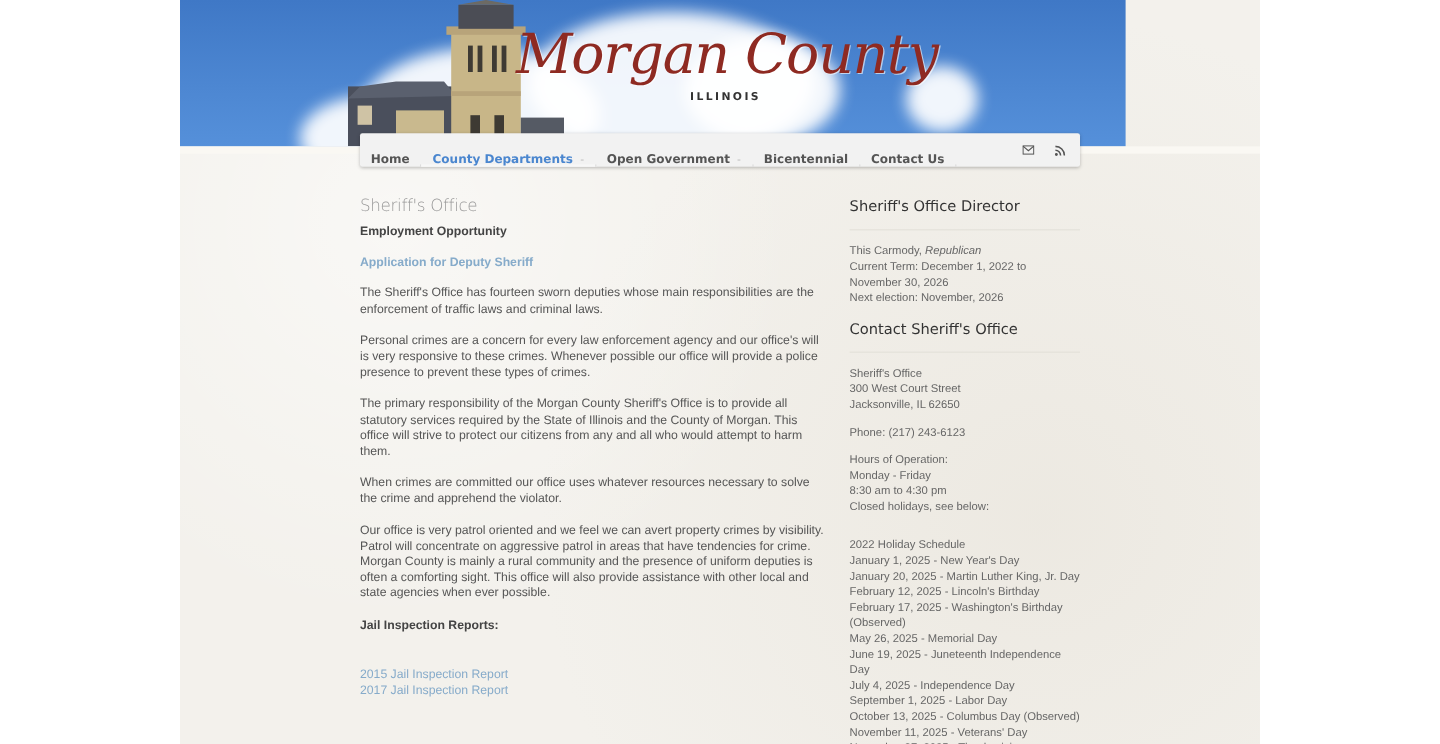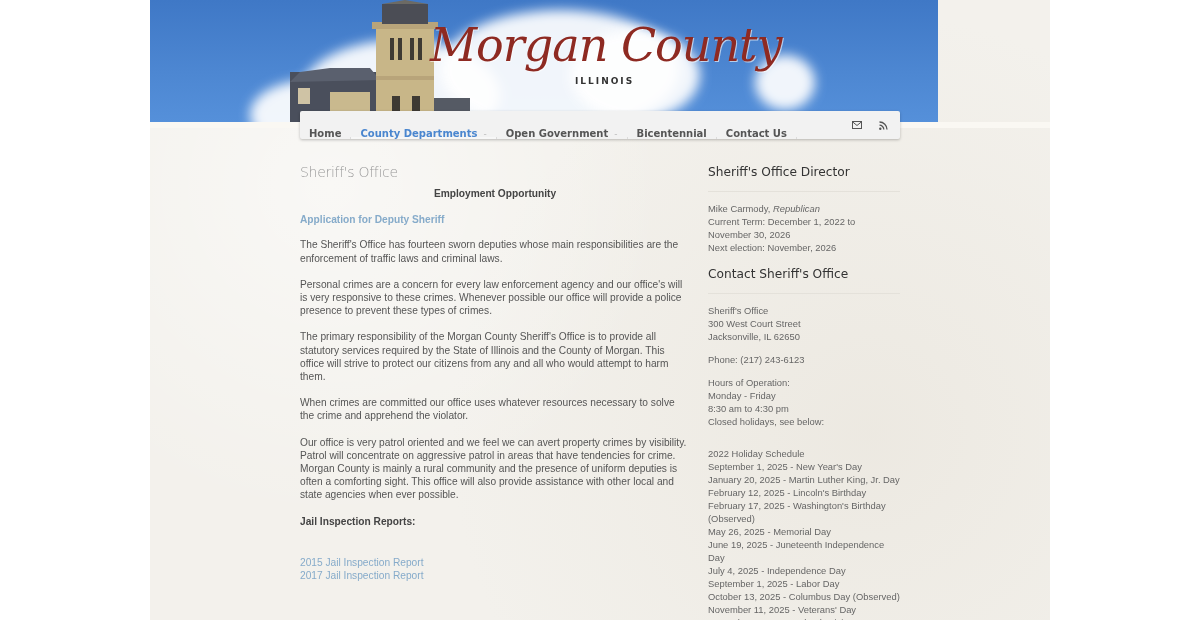--- a/index.html
+++ b/index.html
@@ -127,40 +127,40 @@
       <svg width="9" height="9" viewBox="0 0 9 9">
           <circle cx="1.3" cy="7.7" r="1.2" fill="#555"></circle>
           <path d="M0.5,4.2 A4.3,4.3 0 0 1 4.8,8.5" fill="none" stroke="#555" stroke-width="1.3"></path>
           <path d="M0.5,1 A7.5,7.5 0 0 1 8,8.5" fill="none" stroke="#555" stroke-width="1.3"></path>
         </svg>
     </div>
   </div>
 
   <div class="main">
     <h1>Sheriff's Office</h1>
-    <p class="bold" style="margin-bottom:13px;text-align:center;">Employment Opportunity</p>
+    <p class="bold" style="margin-bottom:13px;">Employment Opportunity</p>
     <p style="margin-bottom:12px;">
         <a class="bold">Application for Deputy Sheriff</a>
       </p>
     <p>The Sheriff's Office has fourteen sworn deputies whose main responsibilities are the enforcement of traffic laws and criminal laws.</p>
     <p>Personal crimes are a concern for every law enforcement agency and our office's will is very responsive to these crimes. Whenever possible our office will provide a police presence to prevent these types of crimes.</p>
     <p>The primary responsibility of the Morgan County Sheriff's Office is to provide all statutory services required by the State of Illinois and the County of Morgan. This office will strive to protect our citizens from any and all who would attempt to harm them.</p>
     <p>When crimes are committed our office uses whatever resources necessary to solve the crime and apprehend the violator.</p>
     <p>Our office is very patrol oriented and we feel we can avert property crimes by visibility. Patrol will concentrate on aggressive patrol in areas that have tendencies for crime. Morgan County is mainly a rural community and the presence of uniform deputies is often a comforting sight. This office will also provide assistance with other local and state agencies when ever possible.</p>
     <p class="bold" style="margin-bottom:28px;">Jail Inspection Reports:</p>
     <div>
       <a>2015 Jail Inspection Report</a>
       <a>2017 Jail Inspection Report</a>
     </div>
   </div>
 
   <div class="side">
     <h2>Sheriff's Office Director</h2>
     <p style="margin-bottom:12px;">
-      <span>Mike Carmody,</span>
+      <span>This Carmody,</span>
       <i>Republican</i><br>
       <span>Current Term: December 1, 2022 to</span><br>
       <span>November 30, 2026</span><br>
       <span>Next election: November, 2026</span>
     </p>
 
     <h2>Contact Sheriff's Office</h2>
     <p>
       <span>Sheriff's Office</span><br>
       <span>300 West Court Street</span><br>
@@ -168,21 +168,21 @@
     </p>
     <p>Phone: (217) 243-6123</p>
     <p style="margin-bottom:19px;">
       <span>Hours of Operation:</span><br>
       <span>Monday - Friday</span><br>
       <span>8:30 am to 4:30 pm</span><br>
       <span>Closed holidays, see below:</span>
     </p>
     <p>
       <span>2022 Holiday Schedule</span><br>
-      <span>September 1, 2025 - New Year's Day</span><br>
+      <span>January 1, 2025 - New Year's Day</span><br>
       <span>January 20, 2025 - Martin Luther King, Jr. Day</span><br>
       <span>February 12, 2025 - Lincoln's Birthday</span><br>
       <span>February 17, 2025 - Washington's Birthday (Observed)</span><br>
       <span>May 26, 2025 - Memorial Day</span><br>
       <span>June 19, 2025 - Juneteenth Independence Day</span><br>
       <span>July 4, 2025 - Independence Day</span><br>
       <span>September 1, 2025 - Labor Day</span><br>
       <span>October 13, 2025 - Columbus Day (Observed)</span><br>
       <span>November 11, 2025 - Veterans' Day</span><br>
       <span>November 27, 2025 - Thanksgiving</span><br>

